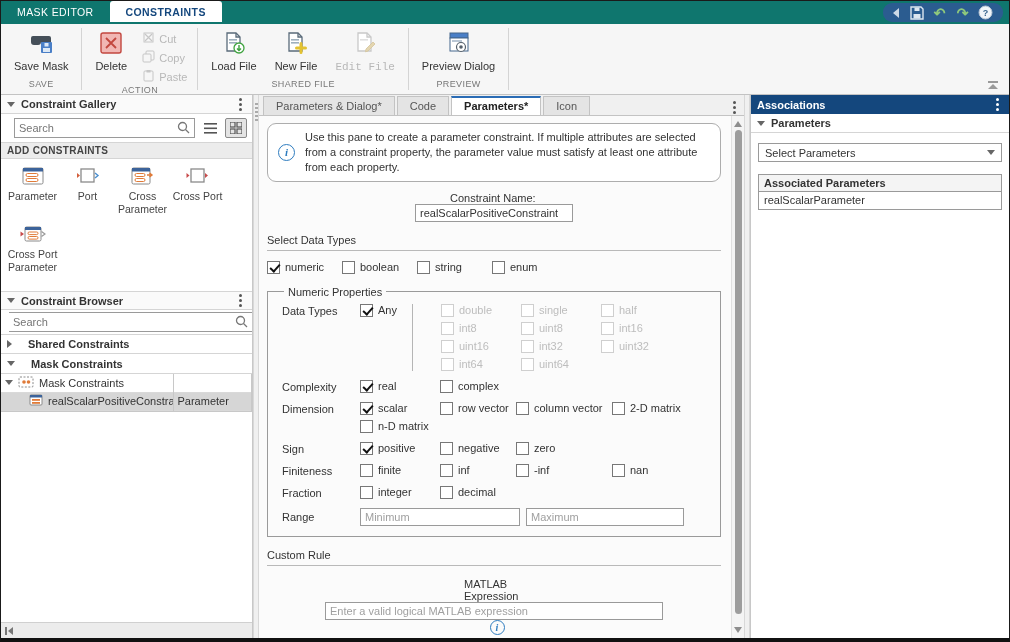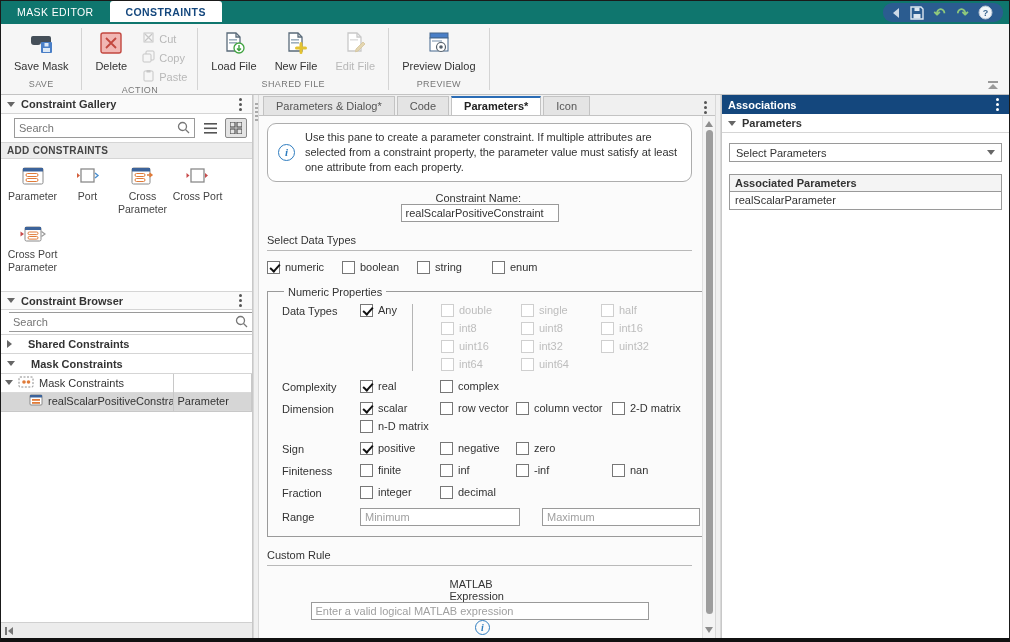--- a/index.html
+++ b/index.html
@@ -19,21 +19,21 @@
   .arrow-glyph { font-size:14px; line-height:1; color:#8fc97c; font-weight:bold; }
 
   
   .ribbon { height:71px; background:#f6f6f6; border-bottom:1px solid #c3c3c3; display:flex; flex-shrink:0; position:relative; }
   .rgroup { display:flex; flex-direction:column; }
   .rbody { flex:1; display:flex; align-items:flex-start; padding:4px 6px 0; gap:4px; }
   .rlabel { height:15px; text-align:center; font-size:9px; color:#777; letter-spacing:.4px; padding-bottom:2px; }
   .rsep { width:1px; background:#d4d4d4; margin:4px 0; }
   .rbtn { display:flex; flex-direction:column; align-items:center; gap:3px; padding:3px 7px; background:none; border:none;
           font-family:inherit; font-size:11px; color:#333; cursor:pointer; }
-  .rbtn.disabled { color:#b8b8b8; }
+  .rbtn.disabled { color:#b8b8b8;font-family:Liberation Mono, monospace; }
   .rsmallstack { display:flex; flex-direction:column; justify-content:flex-start; gap:2px; padding-top:2px; }
   .rsmall { display:flex; align-items:center; gap:4px; background:none; border:none; font-family:inherit; font-size:11px; color:#b8b8b8; padding:1px 4px; }
   .collapse-ribbon { position:absolute; right:10px; bottom:4px; width:12px; height:9px; }
   .collapse-ribbon .bar{width:10px;height:2px;background:#9a9a9a;margin:0 auto 1px;}
   .collapse-ribbon .tri{width:0;height:0;margin:0 auto;border-left:5px solid transparent;border-right:5px solid transparent;border-bottom:5px solid #9a9a9a;}
 
   
   .main { flex:1; display:flex; min-height:0; }
   .splitter { width:6px; background:#f0f0f0; border-left:1px solid #d8d8d8; border-right:1px solid #d8d8d8; position:relative;}
   .splitter .grip { position:absolute; top:8px; left:1px; width:3px; height:18px;
@@ -109,37 +109,37 @@
   fieldset.numprops { border:1px solid #9a9a9a; margin-top:12px; padding:4px 10px 10px; }
   fieldset.numprops legend { font-size:11px; color:#333; padding:0 4px; margin-left:6px;}
   .frow { display:flex; margin-top:9px; align-items:flex-start;}
   .flab { width:82px; padding-left:4px; padding-top:1px; color:#333;}
   .slot { width:80px; }
   .slot3 { width:76px; }
   .slotw { width:96px; }
   .vline { width:1px; background:#b5b5b5; align-self:stretch; margin:0 6px 0 0; }
   .disgrid { display:grid; grid-template-columns:80px 80px 80px; row-gap:5px; margin-left:22px;}
 
-  .rangewrap { display:flex; gap:22px; }
+  .rangewrap { display:flex; gap:6px; }
 
   .exp-icon { width:15px; height:15px; border:1.5px solid #2e7cbf; border-radius:50%; color:#2e7cbf; font-weight:bold;
               font-size:10px; display:flex; align-items:center; justify-content:center; margin-left:6px;
               font-family:"Liberation Serif", serif; font-style:italic; flex-shrink:0;}
   textarea.errbox { border:1px solid #c3c3c3; background:#efefef; width:338px; height:44px; resize:none;
                     font-family:inherit; font-size:11px; padding:3px 5px; color:#333;}
 
   
   .vscroll { position:absolute; top:0; right:0; bottom:0; width:13px; background:#f4f4f4; border-left:1px solid #e0e0e0;
              display:flex; flex-direction:column; align-items:center; }
   .vs-up { width:0;height:0;border-left:4px solid transparent;border-right:4px solid transparent;border-bottom:6px solid #8d8d8d; margin:5px 0 3px;}
   .vs-down { width:0;height:0;border-left:4px solid transparent;border-right:4px solid transparent;border-top:6px solid #8d8d8d; margin:3px 0 5px;}
   .vs-thumb { flex:1; width:7px; background:#9d9d9d; border-radius:4px; margin-bottom:10px;}
 
   
-  .rightpanel { width:288px; display:flex; flex-direction:column; background:#fff; border-left:1px solid #c8c8c8; }
+  .rightpanel { width:259px; display:flex; flex-direction:column; background:#fff; border-left:1px solid #c8c8c8; }
   .assoc-head { height:19px; background:#14477D; color:#fff; display:flex; align-items:center; padding:0 6px; flex-shrink:0;}
   .assoc-head .ptitle { flex:1; font-weight:bold; }
   .params-row { height:19px; display:flex; align-items:center; gap:6px; padding:0 6px; border-bottom:1px solid #d5d5d5; font-weight:bold; flex-shrink:0; cursor:pointer;}
   .select-wrap { margin:10px 7px 0; border:1px solid #9a9a9a; height:19px; display:flex; align-items:center; padding:0 6px; background:#fff; cursor:pointer;}
   .select-wrap span.sel-text { flex:1; color:#333; }
   .assoc-table { margin:12px 7px 0; border:1px solid #9a9a9a; }
   .assoc-th { background:#f4f4f4; border-bottom:1px solid #9a9a9a; font-weight:bold; padding:2px 5px; height:17px;}
   .assoc-td { padding:2px 5px; height:17px; }
 </style>
 </head>

